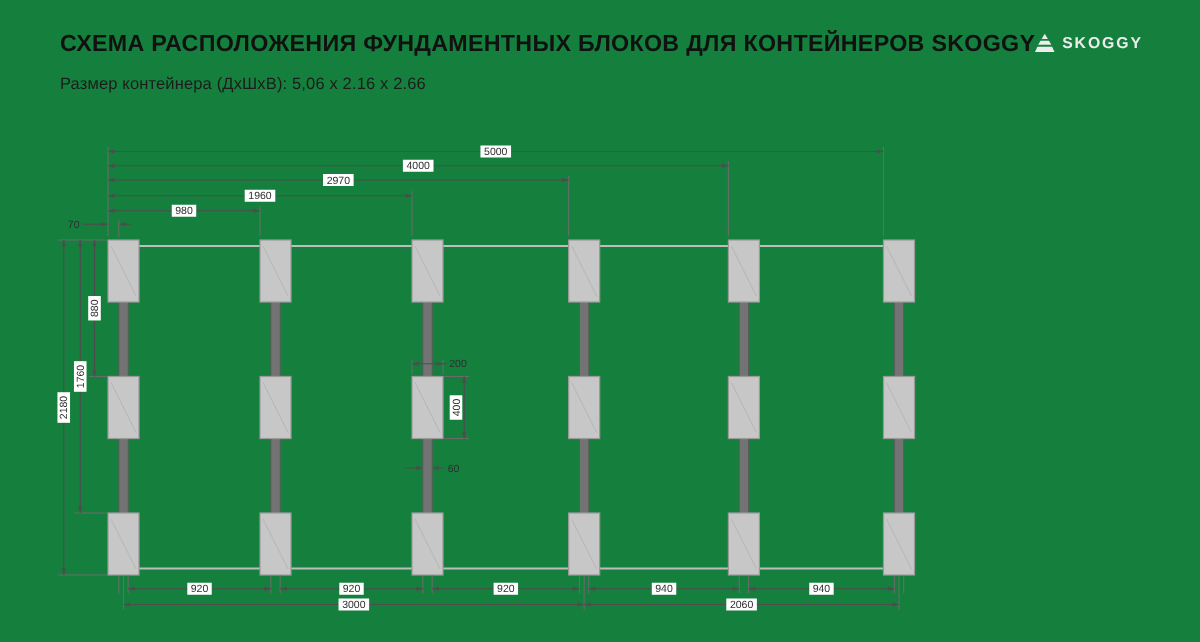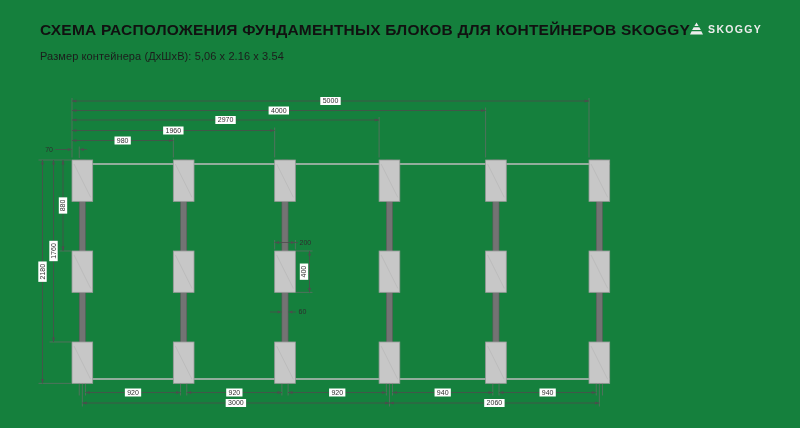--- a/index.html
+++ b/index.html
@@ -11,21 +11,21 @@
   .logo{position:absolute;right:38px;top:22px;display:flex;align-items:center;gap:4px;}
   .logo-text{font-size:10.5px;font-weight:bold;letter-spacing:1.3px;color:#ededed;}
   svg.diagram{position:absolute;left:0;top:0;}
   svg.diagram text{font-family:"Liberation Sans",sans-serif;font-size:7px;fill:#2e2e2e;}
 </style>
 </head>
 <body>
 
 <div class="page">
   <div class="title">СХЕМА РАСПОЛОЖЕНИЯ ФУНДАМЕНТНЫХ БЛОКОВ ДЛЯ КОНТЕЙНЕРОВ SKOGGY</div>
-  <div class="subtitle">Размер контейнера (ДхШхВ): 5,06 x 2.16 x 3.54</div>
+  <div class="subtitle">Размер контейнера (ДхШхВ): 5,06 x 2.16 x 2.66</div>
   <div class="logo">
     <svg width="15" height="14" viewBox="0 0 15 14">
       <path d="M7.5 0.5 L9.6 4 H5.4 Z" fill="#ededed"></path>
       <path d="M4.7 5.2 H10.3 L11.9 7.9 H3.1 Z" fill="#ededed"></path>
       <path d="M2.6 9.2 H12.4 L14 12.6 H1 Z" fill="#ededed"></path>
     </svg>
     <span class="logo-text">SKOGGY</span>
   </div>
   <svg class="diagram" id="diagram" width="800" height="428" viewBox="0 0 800 428">
       <g>

